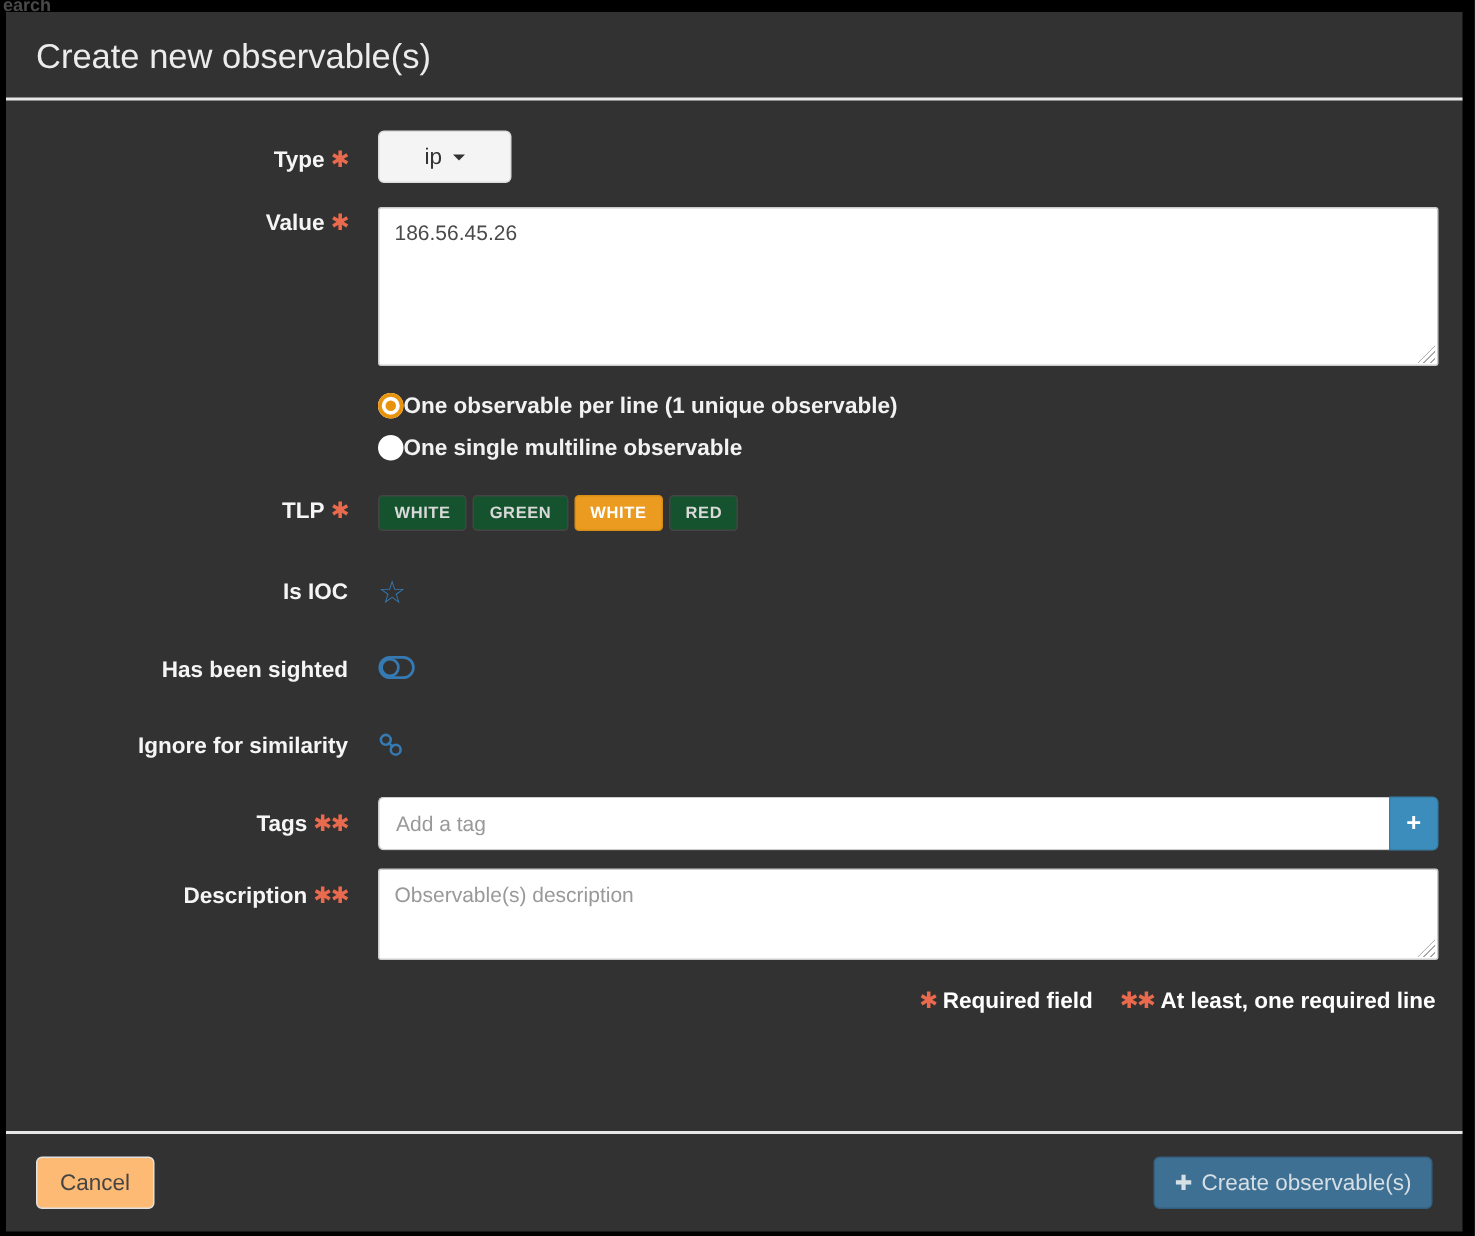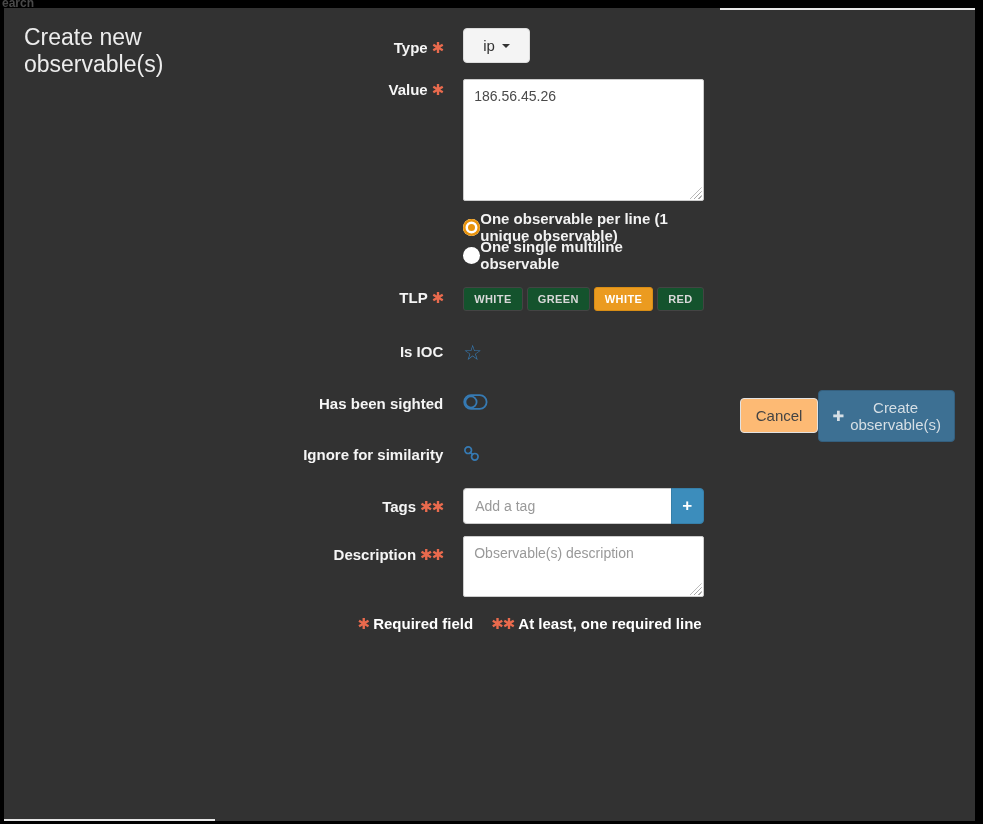--- a/index.html
+++ b/index.html
@@ -11,21 +11,21 @@
     overflow:hidden;
   }
   .bg-fragment {
     position:absolute; top:-4px; left:2px;
     color:#4a4a4a; font-size:12px; font-weight:700;
     height:12px; overflow:hidden;
   }
   .modal {
     position:absolute; top:8px; left:4px; right:8px; bottom:3px;
     background:#323232;
-    display:flex; flex-direction:row;
+    display:flex; flex-direction:column;
   }
   .modal-header {
     padding:16px 20px 14px 20px;
     border-bottom:2px solid #e7e7e7;
   }
   .modal-title { color:#ececec; font-size:23px; font-weight:400; }
   .modal-body { flex:1; padding:20px 8px 0 8px; }
   .form-row { display:flex; align-items:flex-start; }
   .form-label {
     width:240px; min-width:240px; text-align:right; padding-right:20px;
@@ -33,37 +33,37 @@
   }
   .req { color:#e96a4d; font-weight:700; margin-left:4px; letter-spacing:-1px; }
   .ctrl { flex:1; margin-right:8px; }
 
   
   .row-type { margin-bottom:16px; }
   .row-type .form-label { padding-top:9px; }
   .btn-type {
     display:inline-flex; align-items:center; gap:7px;
     background:#f4f4f4; border:1px solid #dcdcdc; border-radius:4px;
-    padding:8px 19px; font-size:15px; color:#333; cursor:pointer;
+    padding:8px 30px; font-size:15px; color:#333; cursor:pointer;
     font-family:inherit;
   }
   .caret {
     width:0; height:0; border-left:4px solid transparent;
     border-right:4px solid transparent; border-top:4px solid #333;
     display:inline-block;
   }
 
   
   .row-value { margin-bottom:12px; }
   textarea {
     width:100%; border:1px solid #ccc; border-radius:2px;
     font-family:inherit; font-size:14px; color:#4a4a4a;
     padding:8px 10px; resize:none; background:#fff; display:block;
   }
-  .value-area { height:122px; }
+  .value-area { height:106px; }
   .ta-wrap { position:relative; }
   .resize-handle {
     position:absolute; right:2px; bottom:2px; width:12px; height:12px;
     background:repeating-linear-gradient(135deg, transparent 0 2px, #aaa 2px 3px);
     clip-path:polygon(100% 0, 100% 100%, 0 100%);
     cursor:nwse-resize;
   }
 
   
   .radio-block { margin-bottom:18px; }

